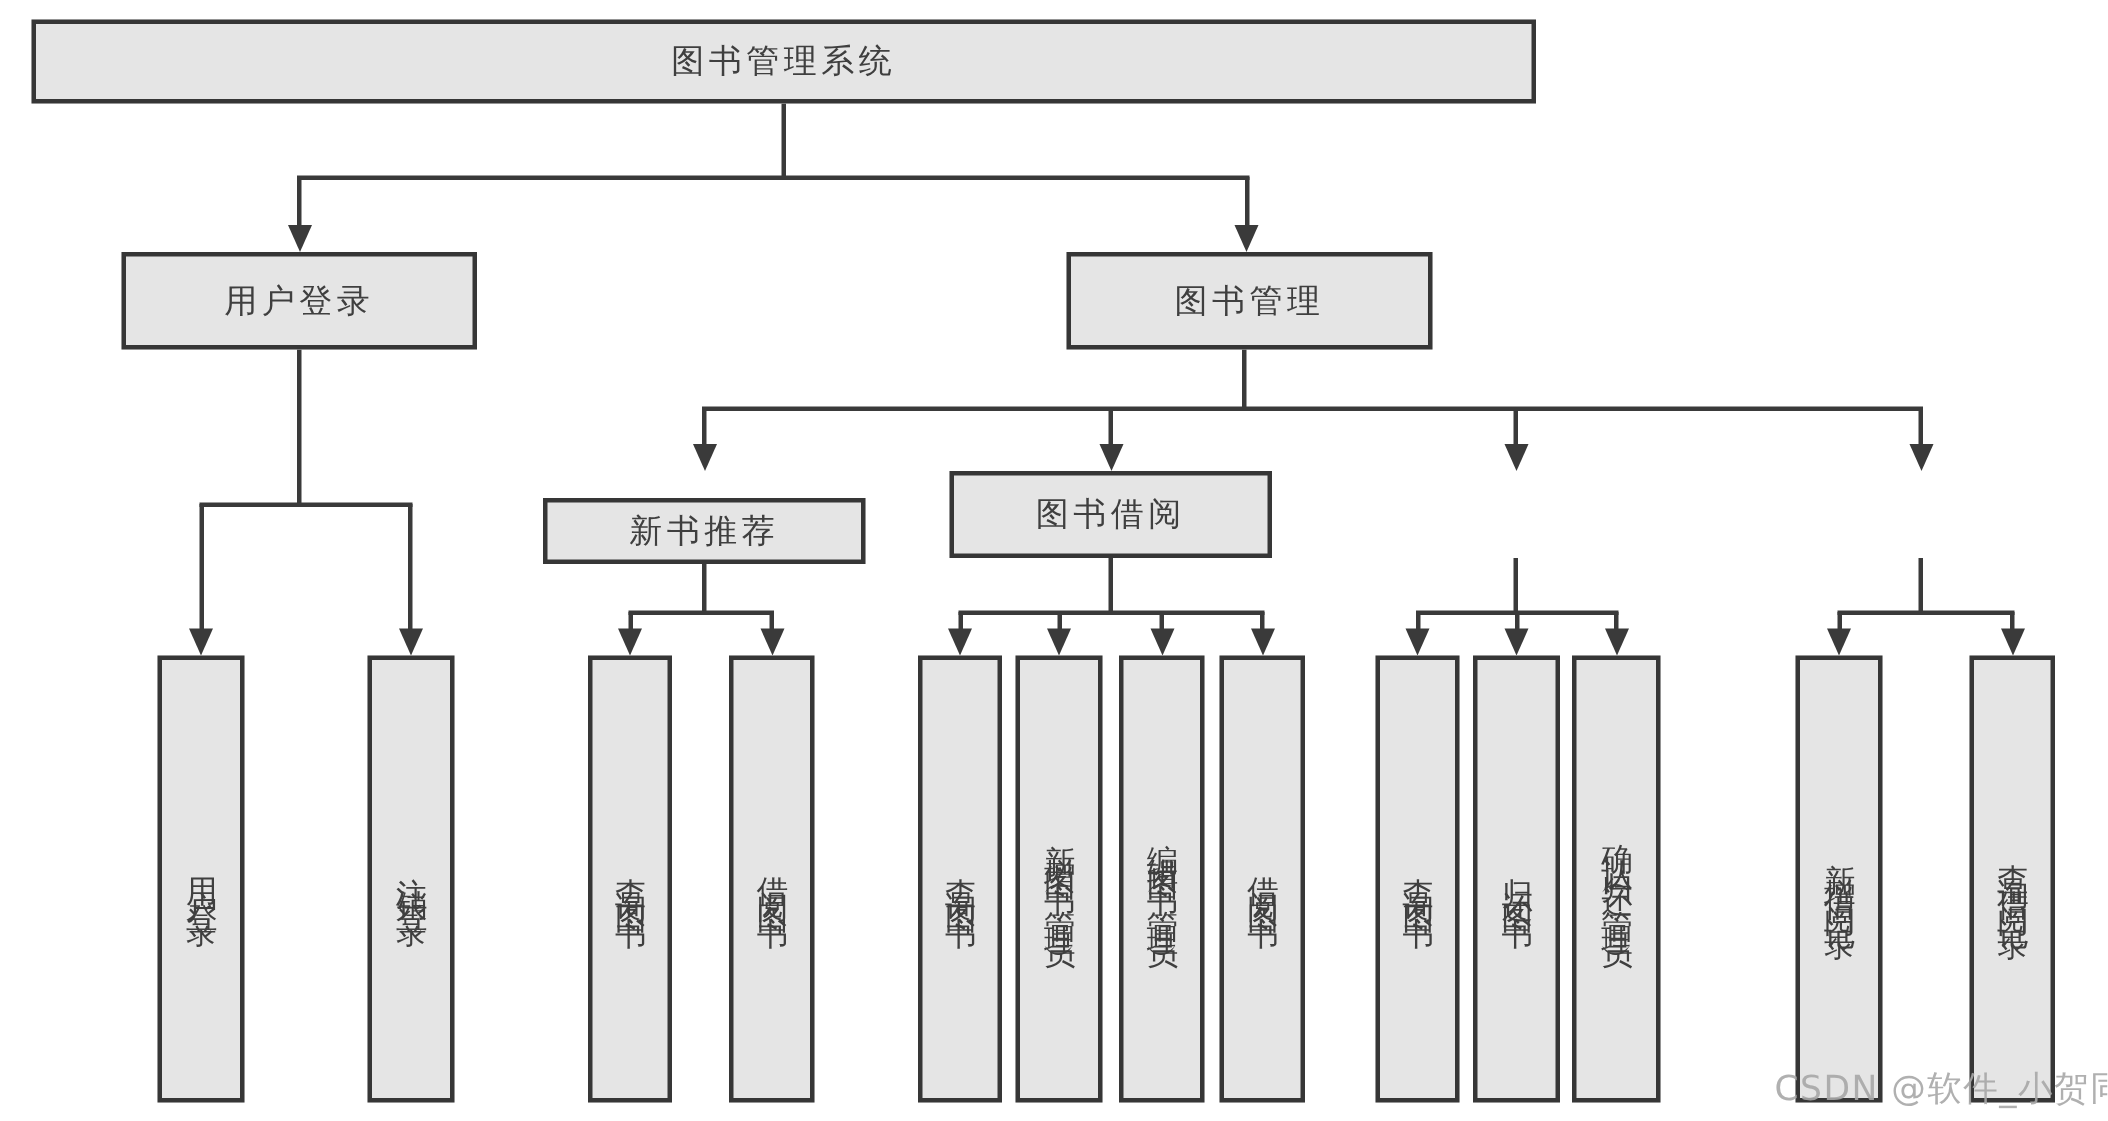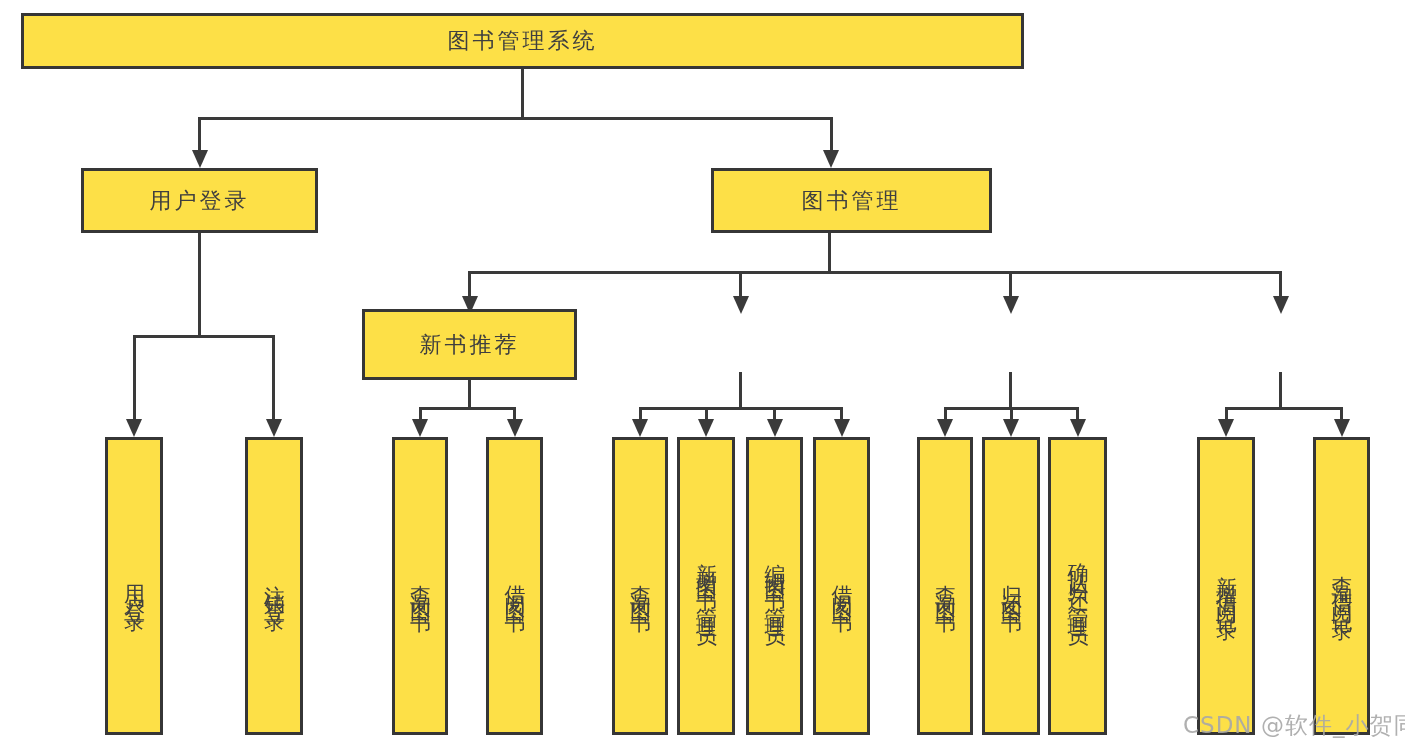--- a/index.html
+++ b/index.html
@@ -6,21 +6,21 @@
   #canvas {
     position:relative;
     width:1405px; height:747px;
     background:#ffffff;
     overflow:hidden;
     font-family:"DejaVu Sans","Liberation Sans",sans-serif;
   }
   .box {
     position:absolute;
     box-sizing:border-box;
-    background:#fde047;
+    background:#e5e5e5;
     border:3px solid #363636;
     color:#3f3f3f;
     display:flex;
     align-items:center;
     justify-content:center;
     z-index:2;
   }
   .box.h { font-size:22px; letter-spacing:3px; white-space:nowrap; }
   .box.v {
     writing-mode:vertical-rl;
@@ -48,23 +48,24 @@
   }
 </style>
 </head>
 <body>
 
 <div id="canvas">
 
   <div class="box h" style="left:21px;top:13px;width:1003px;height:56px">图书管理系统</div>
 
   <div class="box h" style="left:81px;top:168px;width:237px;height:65px">用户登录</div>
-  <div class="box h" style="left:711px;top:168px;width:281px;height:65px">图书管理</div>
+  <div class="box h" style="left:711px;top:168px;width:244px;height:65px">图书管理</div>
 
-  <div class="box h" style="left:362px;top:309px;width:215px;height:71px">新书推荐</div>
+  <div class="box h" style="left:362px;top:332px;width:215px;height:44px">新书推荐</div>
+  <div class="box h" style="left:633px;top:314px;width:215px;height:58px">图书借阅</div>
 
   <div class="box v" style="left:105px;top:437px;width:58px;height:298px">用户登录</div>
   <div class="box v" style="left:245px;top:437px;width:58px;height:298px">注销登录</div>
 
   <div class="box v" style="left:392px;top:437px;width:56px;height:298px">查询图书</div>
   <div class="box v" style="left:486px;top:437px;width:57px;height:298px">借阅图书</div>
 
   <div class="box v" style="left:612px;top:437px;width:56px;height:298px">查询图书</div>
   <div class="box v" style="left:677px;top:437px;width:58px;height:298px">新增图书（管理员）</div>
   <div class="box v" style="left:746px;top:437px;width:57px;height:298px">编辑图书（管理员）</div>

